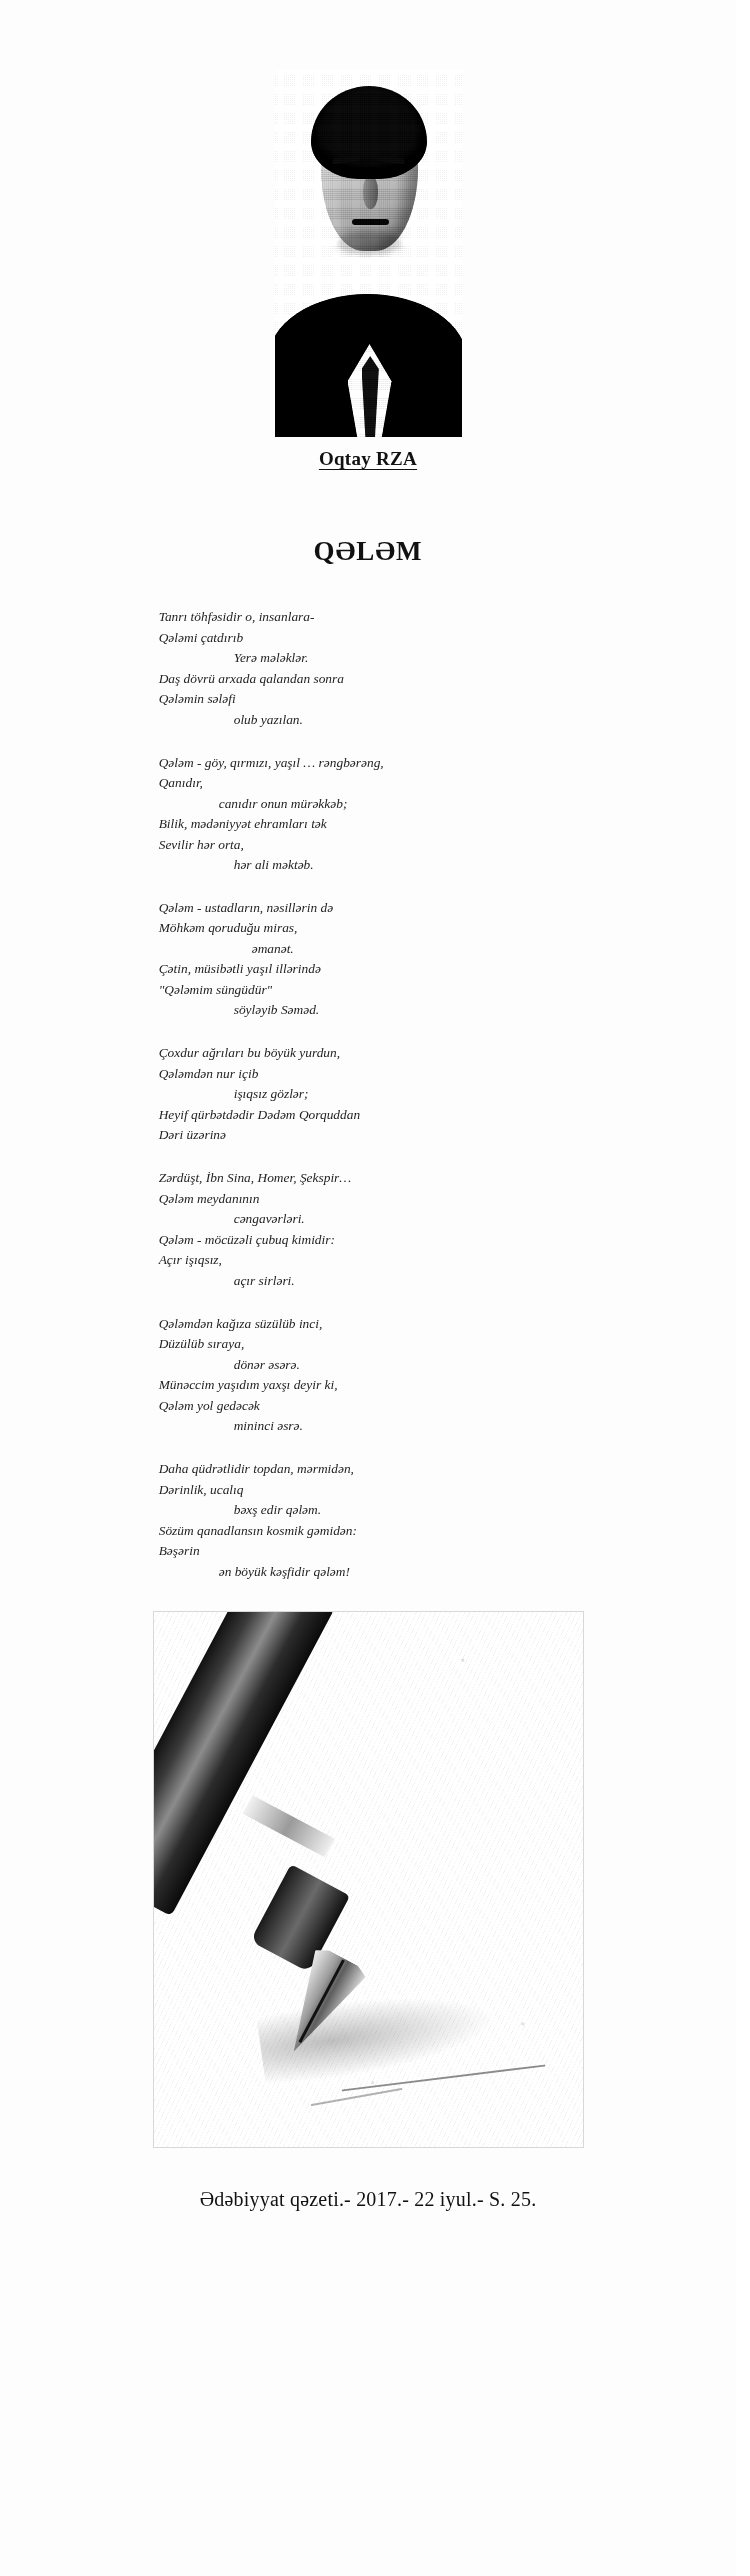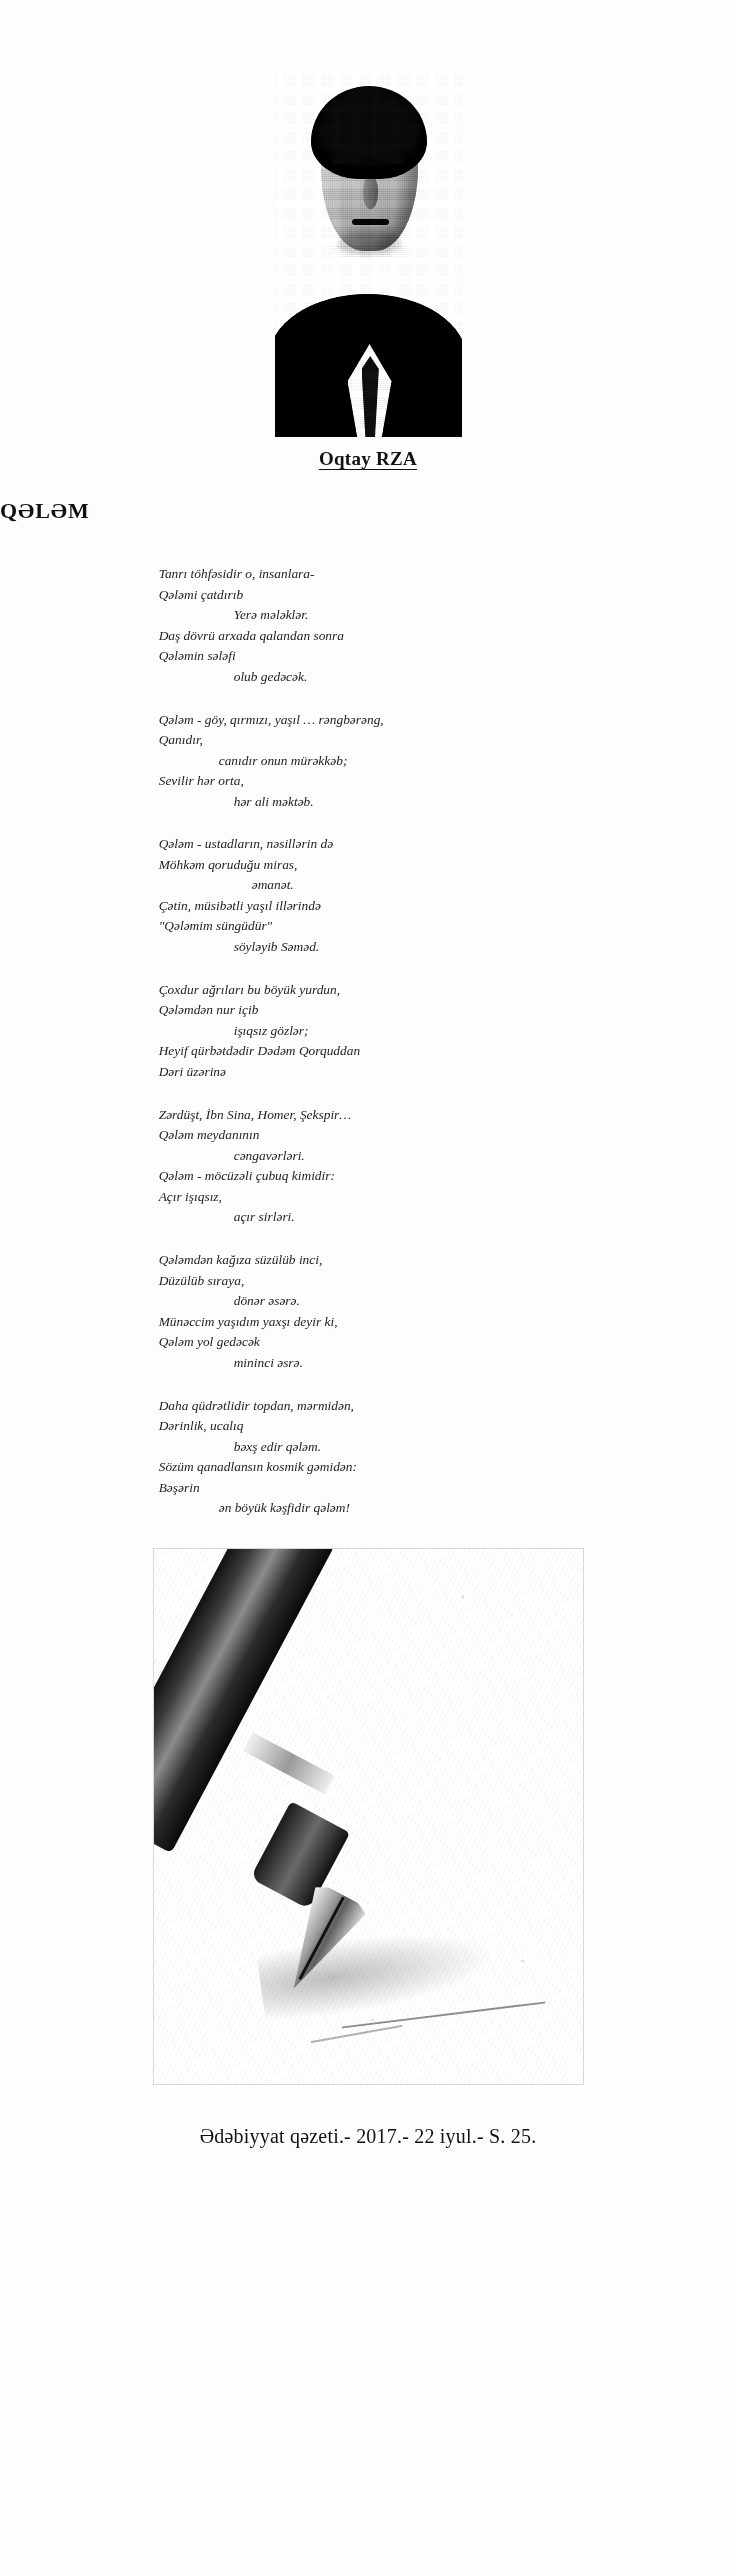--- a/index.html
+++ b/index.html
@@ -129,26 +129,26 @@
     font-size: 19px;
     letter-spacing: 0.3px;
     text-decoration: underline;
     text-underline-offset: 3.7px;
     margin-top: 11.2px;
     color: #111;
   }
 
   
   .poem-title {
-    text-align: left;
+    text-align: center;
     font-family: "Liberation Serif", serif;
     font-weight: bold;
-    font-size: 22px;
+    font-size: 27px;
     letter-spacing: 0.9px;
-    margin-top: 28px;
+    margin-top: 66px;
     color: #111;
   }
 
   
   .poem {
     margin: 40px auto 0 auto;
     width: 436px;
     padding-left: 8.7px;
     box-sizing: border-box;
     color: #222;
@@ -299,26 +299,27 @@
 
   <div class="poem-title">QƏLƏM</div>
 
   <div class="poem" id="poem-body">
       <div class="stanza">
         <div class="line">Tanrı töhfəsidir o, insanlara-</div>
         <div class="line">Qələmi çatdırıb</div>
         <div class="line indent-1">Yerə mələklər.</div>
         <div class="line">Daş dövrü arxada qalandan sonra</div>
         <div class="line">Qələmin sələfi</div>
-        <div class="line indent-1">olub gedəcək.</div>
+        <div class="line indent-1">olub yazılan.</div>
       </div>
       <div class="stanza">
         <div class="line">Qələm - göy, qırmızı, yaşıl … rəngbərəng,</div>
         <div class="line">Qanıdır,</div>
         <div class="line indent-3">canıdır onun mürəkkəb;</div>
+        <div class="line">Bilik, mədəniyyət ehramları tək</div>
         <div class="line">Sevilir hər orta,</div>
         <div class="line indent-1">hər ali məktəb.</div>
       </div>
       <div class="stanza">
         <div class="line">Qələm - ustadların, nəsillərin də</div>
         <div class="line">Möhkəm qoruduğu miras,</div>
         <div class="line indent-2">əmanət.</div>
         <div class="line">Çətin, müsibətli yaşıl illərində</div>
         <div class="line">"Qələmim süngüdür"</div>
         <div class="line indent-1">söyləyib Səməd.</div>

